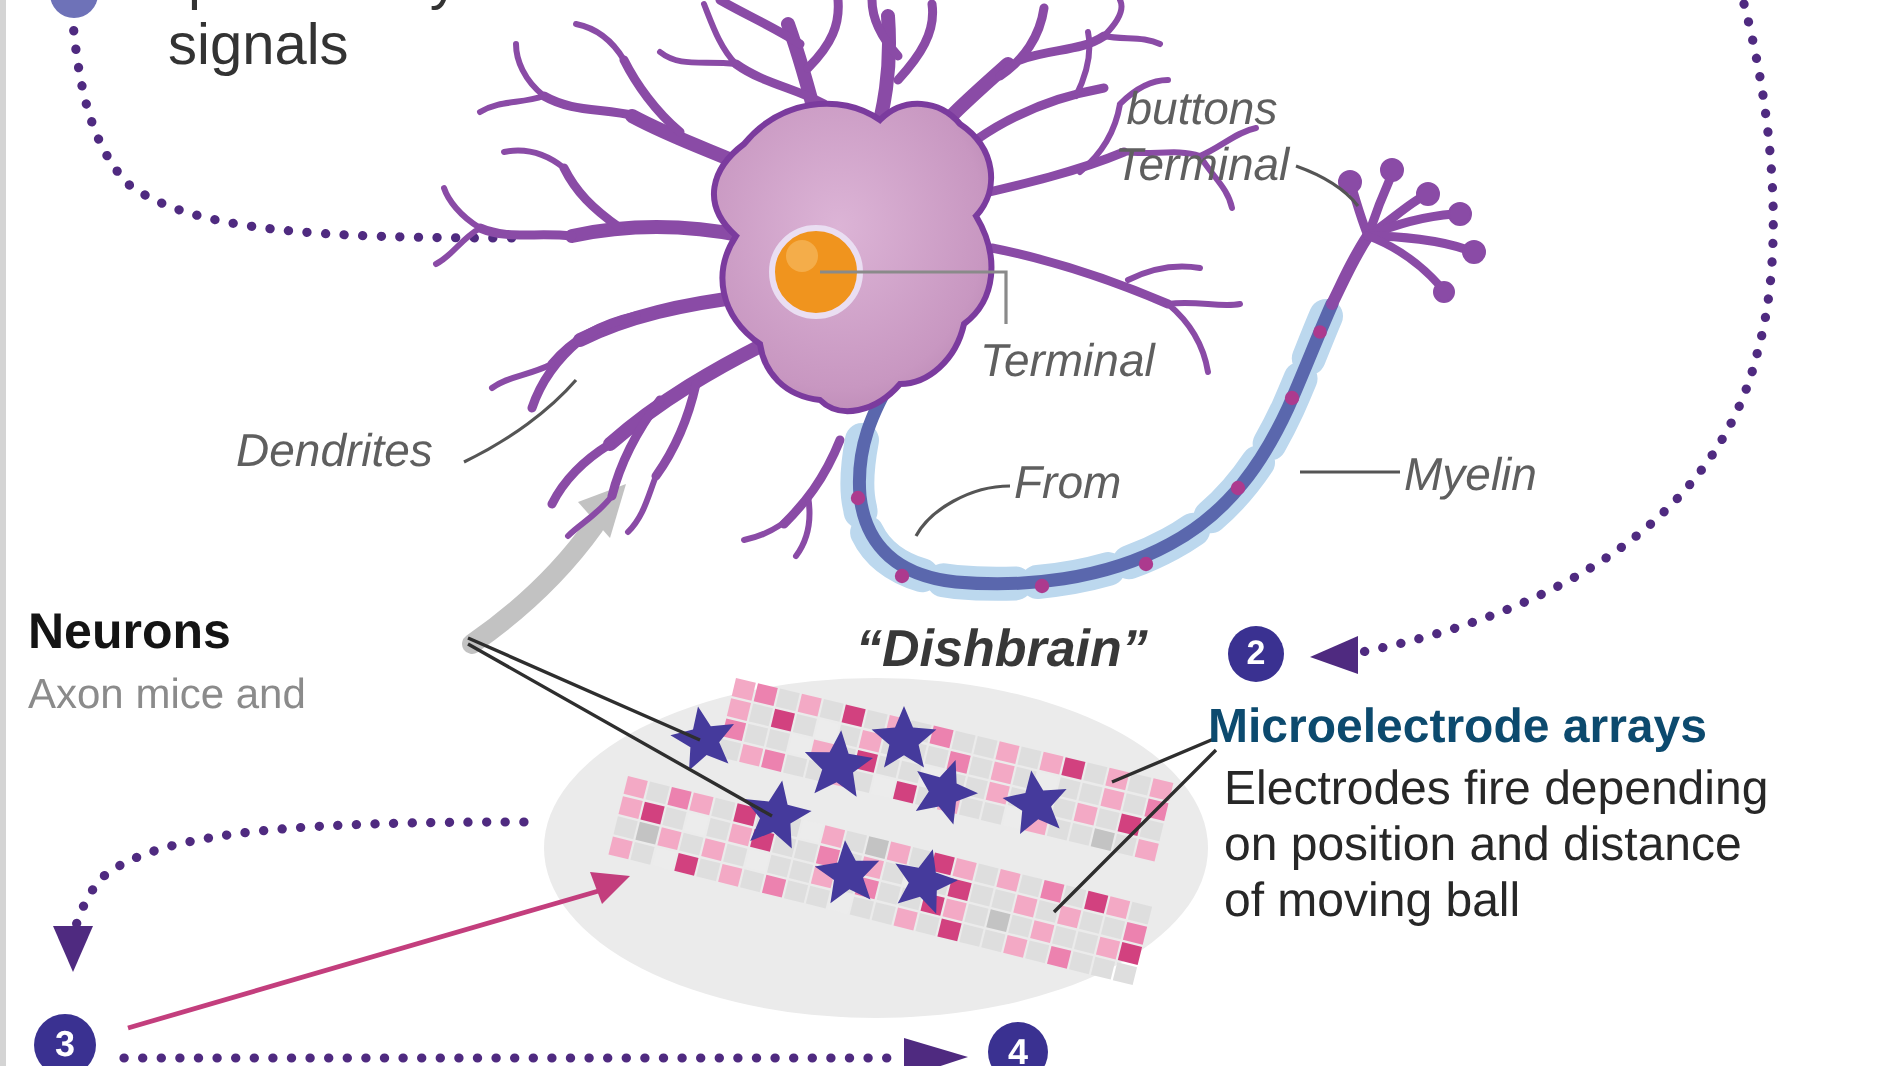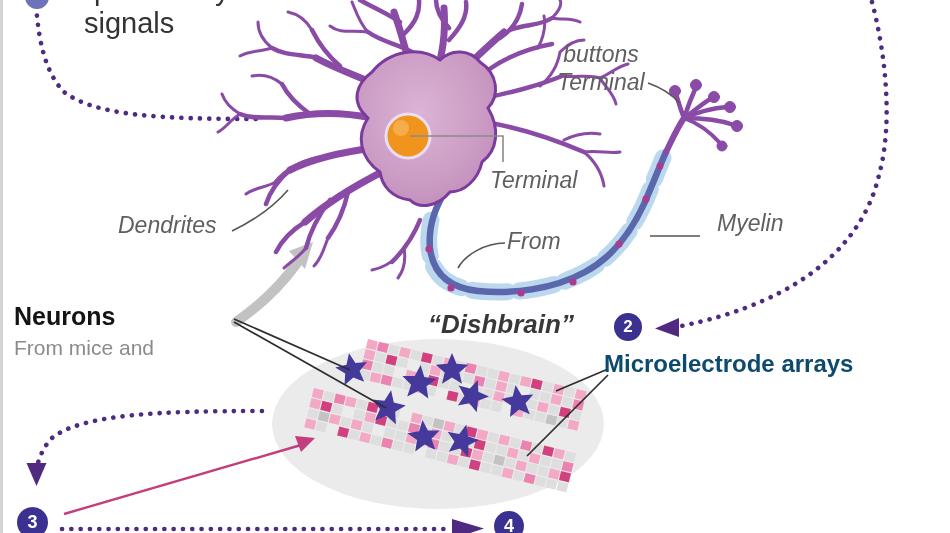--- a/index.html
+++ b/index.html
@@ -9,21 +9,21 @@
   }
   .edge-strip{position:absolute;left:0;top:0;width:3px;height:533px;background:#d4d4d4;}
   .abs{position:absolute;white-space:nowrap;}
   .top-text{left:84px;top:-26px;font-size:29px;line-height:33px;font-weight:500;color:#333;}
   .top-text .l1{padding-left:10px;}
   .lbl{font-style:italic;color:#5f5f5f;font-size:23px;}
   .lbl-terminal{left:545px;top:40px;width:112px;text-align:center;font-size:23px;line-height:28px;}
   .lbl-dendrites{left:118px;top:212px;}
   .lbl-nucleus{left:490px;top:167px;}
   .lbl-axon{left:507px;top:228px;}
-  .lbl-myelin{left:702px;top:210px;margin-left:15px;}
+  .lbl-myelin{left:702px;top:224px;}
   .neurons-block{left:14px;top:302px;width:210px;}
   .neurons-title{font-size:25px;font-weight:700;color:#141414;}
   .neurons-sub{font-size:21px;line-height:25px;color:#8b8b8b;margin-top:4px;}
   .dishbrain{left:428px;top:309px;font-size:26px;font-style:italic;font-weight:600;color:#383838;}
   .micro-title{left:604px;top:350px;font-size:24px;font-weight:700;color:#0c4a6e;}
   .micro-desc{left:612px;top:381px;font-size:24px;line-height:28px;color:#272727;}
   .badge{
     position:absolute;border-radius:50%;background:#3a3191;color:#fff;
     display:flex;align-items:center;justify-content:center;
     font-weight:700;font-size:17px;
@@ -332,24 +332,29 @@
     <div>Terminal</div>
   </div>
   <div class="abs lbl lbl-dendrites">Dendrites</div>
   <div class="abs lbl lbl-nucleus">Terminal</div>
   <div class="abs lbl lbl-axon">From</div>
   <div class="abs lbl lbl-myelin">Myelin</div>
 
   <div class="abs neurons-block">
     <div class="neurons-title">Neurons</div>
     <div class="neurons-sub">
-      <div>From mice and</div>
+      <div>Axon mice and</div>
     </div>
   </div>
 
   <div class="abs dishbrain">“Dishbrain”</div>
 
   <div class="badge badge-2">2</div>
   <div class="abs micro-title">Microelectrode arrays</div>
+  <div class="abs micro-desc">
+    <div>Electrodes fire depending</div>
+    <div>on position and distance</div>
+    <div>of moving ball</div>
+  </div>
 
   <div class="badge badge-3">3</div>
   <div class="badge badge-4">4</div>
 </div>
 
 </body></html>

